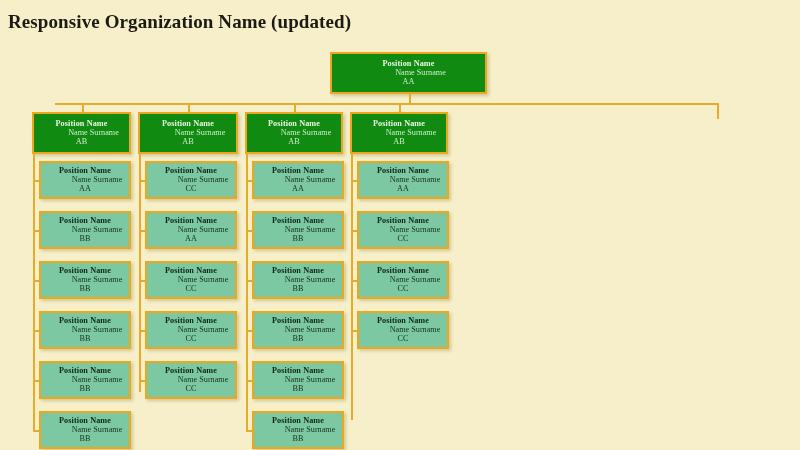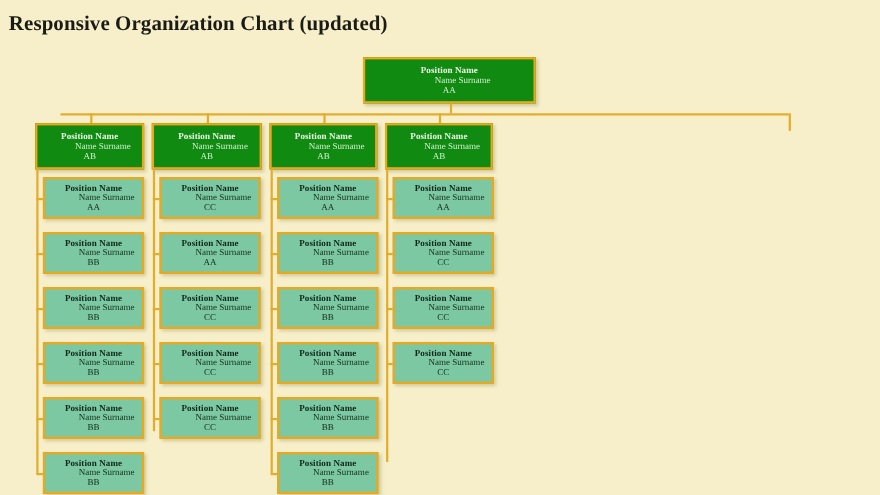--- a/index.html
+++ b/index.html
@@ -88,21 +88,21 @@
     position: absolute;
     left: 0;
     right: 0;
     top: 50%;
     transform: translateY(-50%);
   }
 </style>
 </head>
 <body>
 
-<div id="chart-title">Responsive Organization Chart (updated)</div>
+<div id="chart-title">Responsive Organization Name (updated)</div>
 
 <div id="org-chart">
     <div class="node lvl-root" style="left: 330px; top: 52px; width: 157px; height: 42px;">
       <div class="inner">
         <div class="pos">Position Name</div>
         <div class="nm">Name Surname</div>
         <div class="code">AA</div>
       </div>
     </div>
     <div class="connector v" style="left: 409px; top: 94px; height: 9px;"></div>

